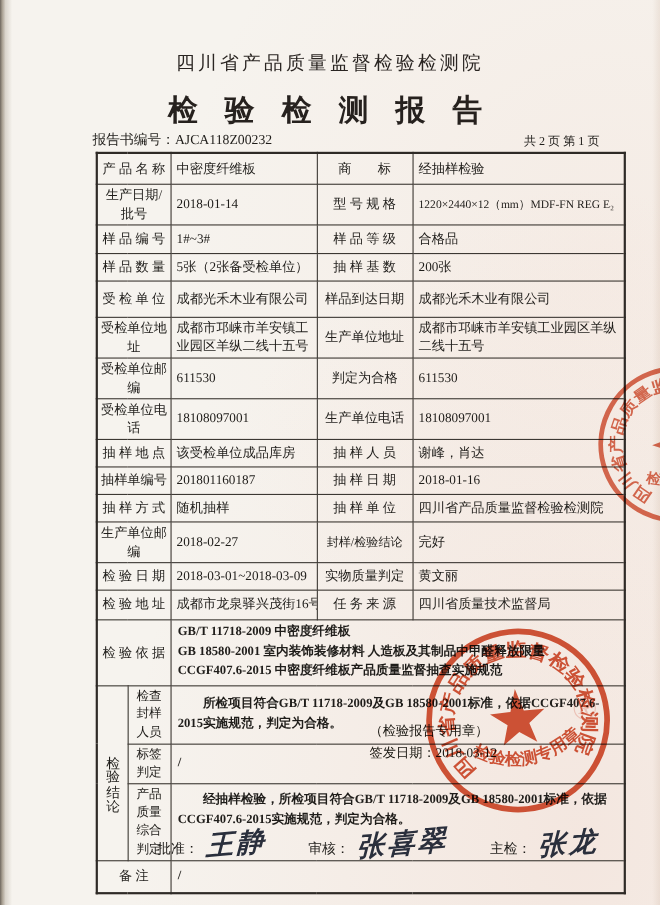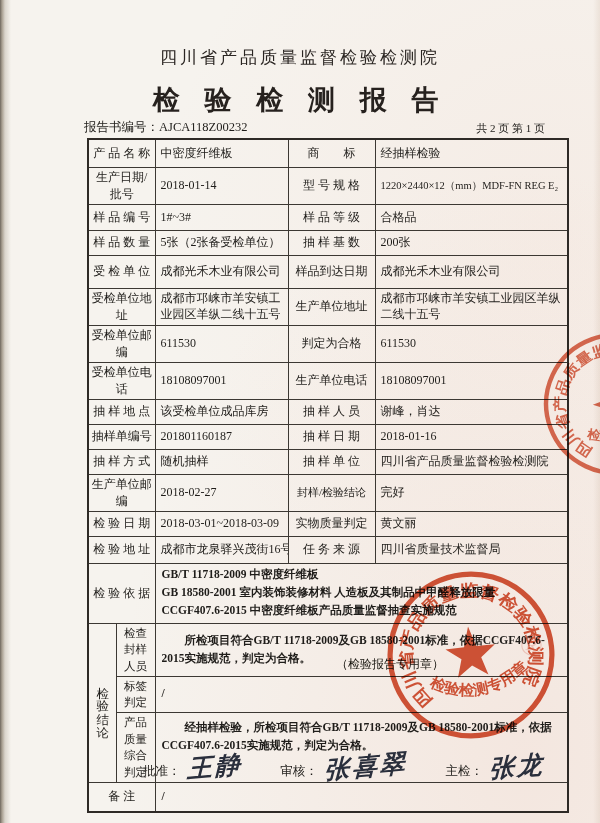--- a/index.html
+++ b/index.html
@@ -185,20 +185,21 @@
 
     <tr style="height:30px">
       <td class="lbl" colspan="2">备 注</td>
       <td class="block slash" colspan="3">/</td>
     </tr>
   </tbody>
     </table>
 
   <div class="issue-note">
     <div>（检验报告专用章）</div>
+    <div>签发日期：2018-03-12</div>
   </div>
 
   <div class="seal seal-main">
     <svg viewBox="0 0 200 200" width="174" height="174">
       <defs>
         <path id="arc1a" d="M 51.9,148.1 A 68,68 0 1 1 148.1,148.1" fill="none"></path>
         <path id="arc1b" d="M 42,126 Q 100,166 158,126" fill="none"></path>
       </defs>
       <circle cx="100" cy="100" r="93" fill="none" stroke="#d24a2a" stroke-width="6"></circle>
       <polygon points="100,67 107.05,90.3 128.5,90.7 111.4,103.7 117.6,124.3 100,112 82.4,124.3 88.6,103.7 71.5,90.7 92.95,90.3" fill="#d24a2a"></polygon>

